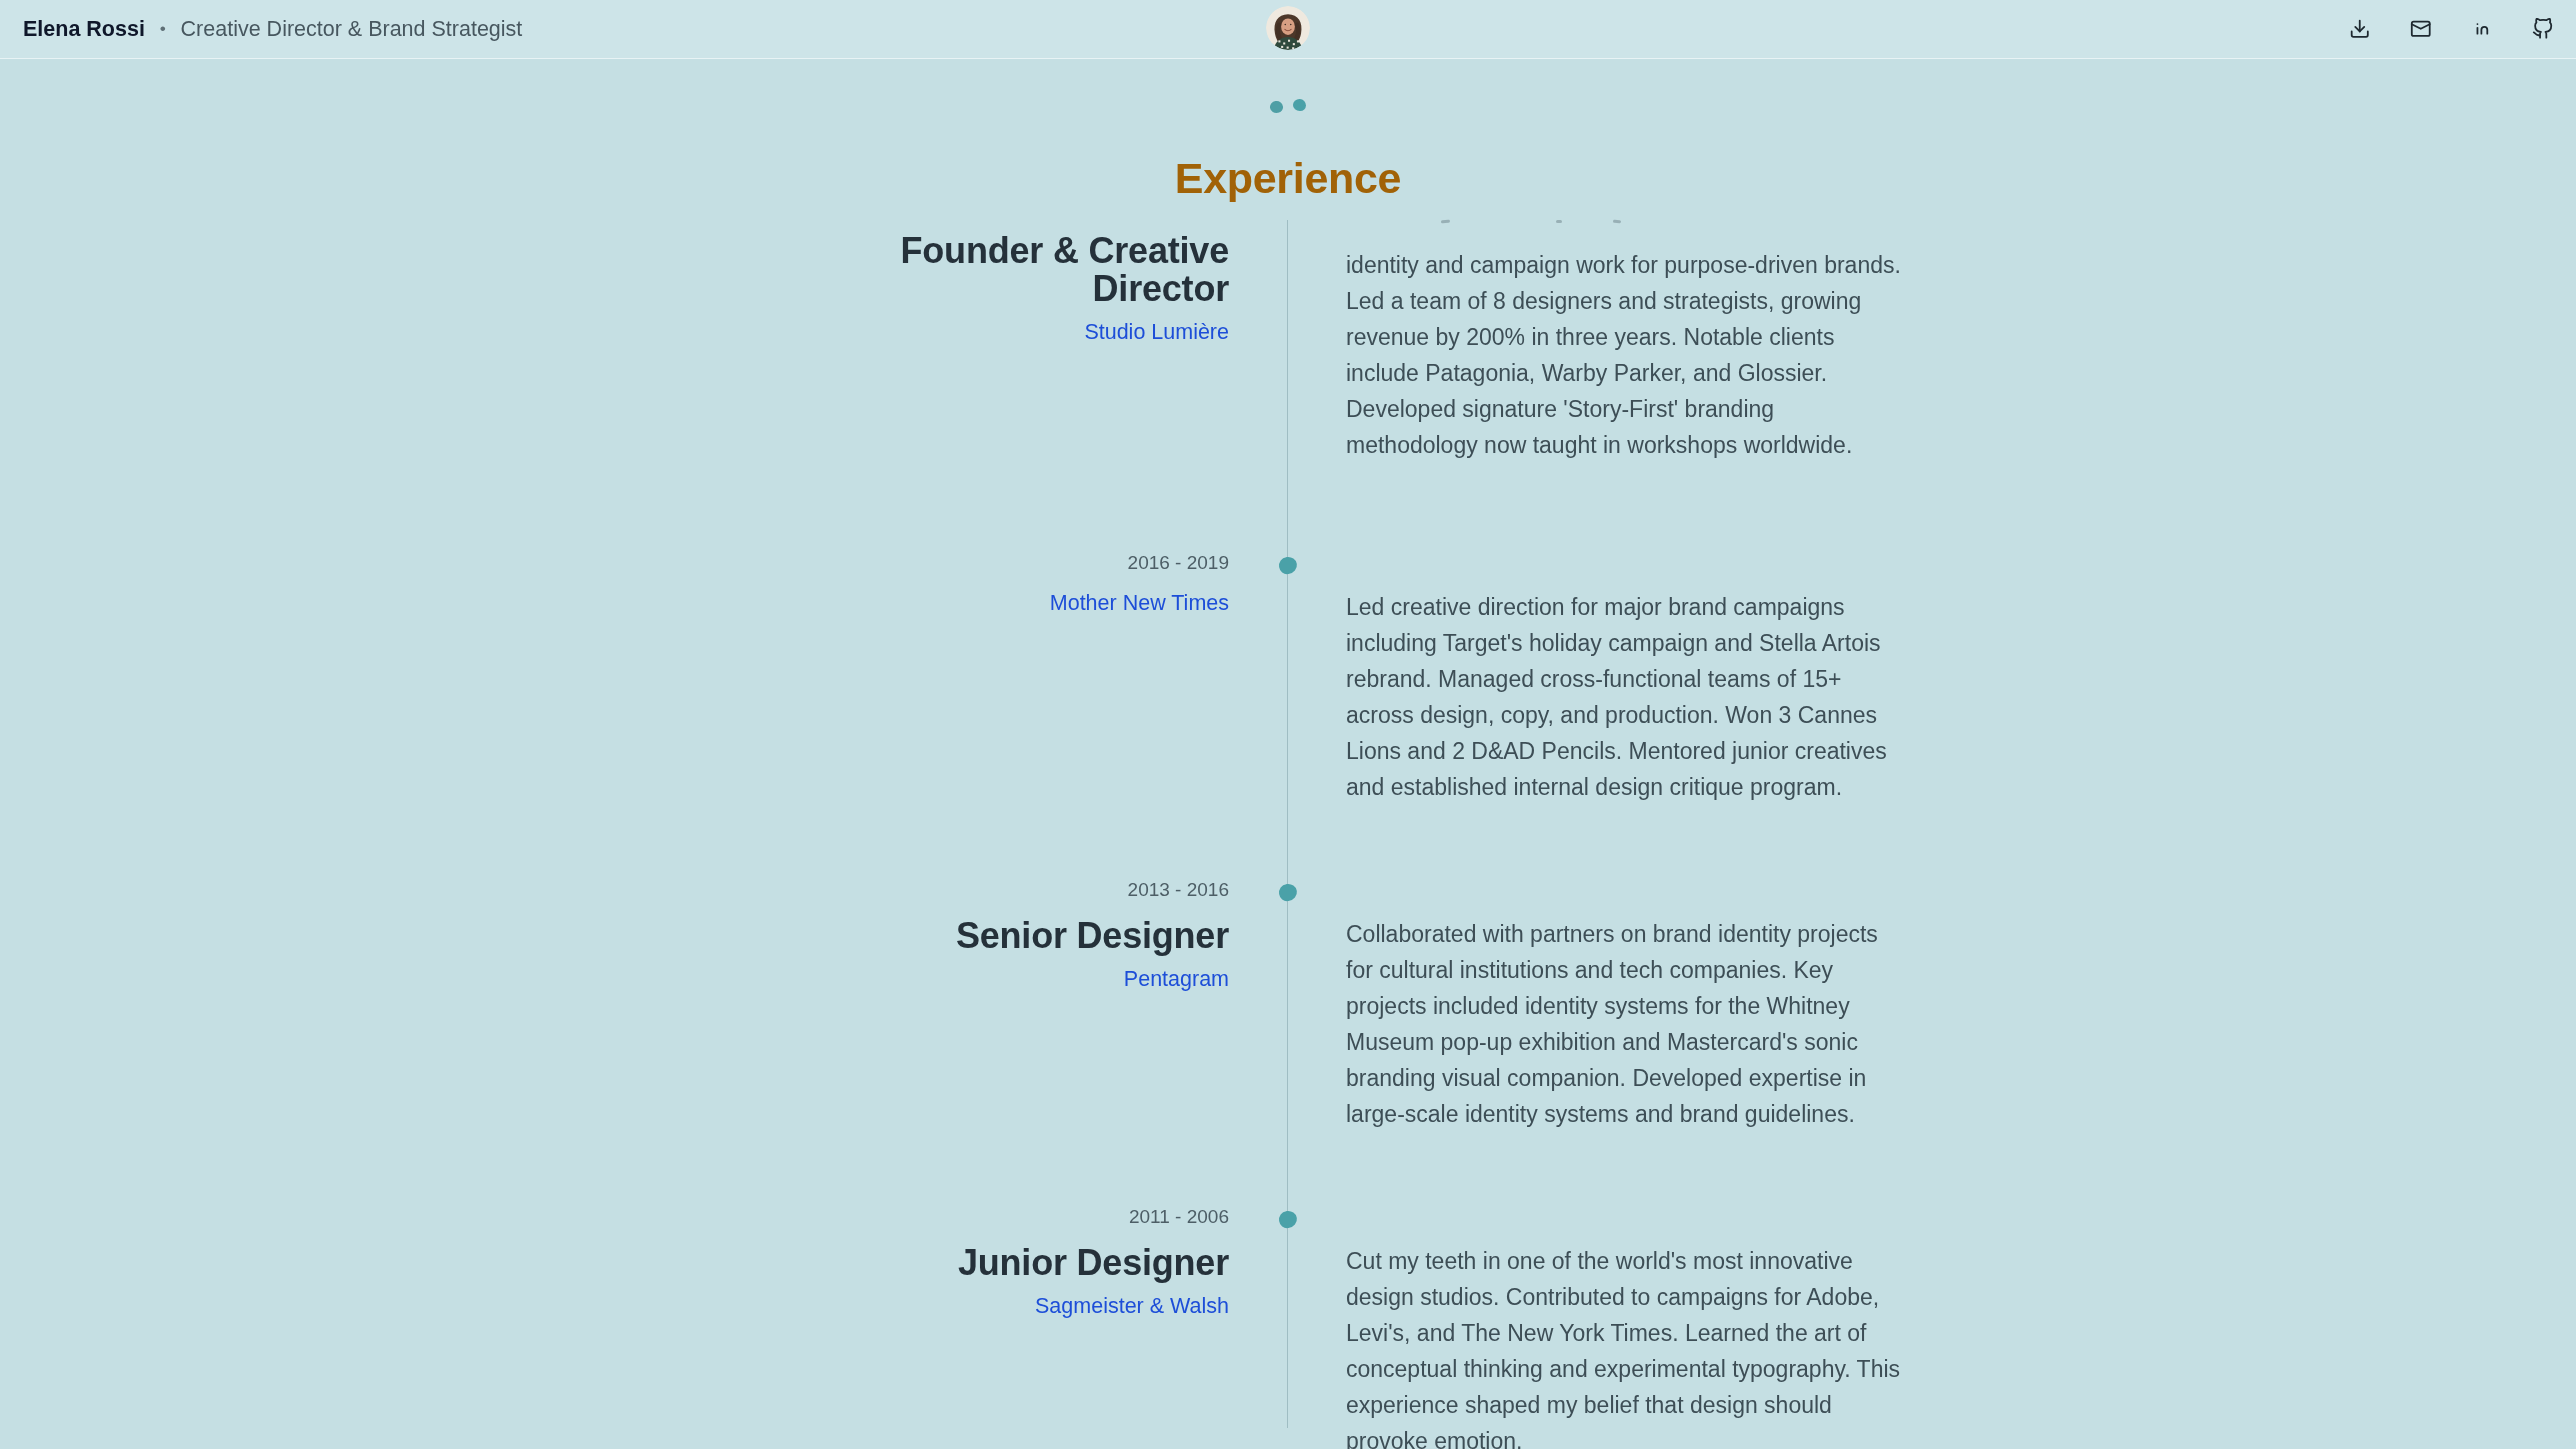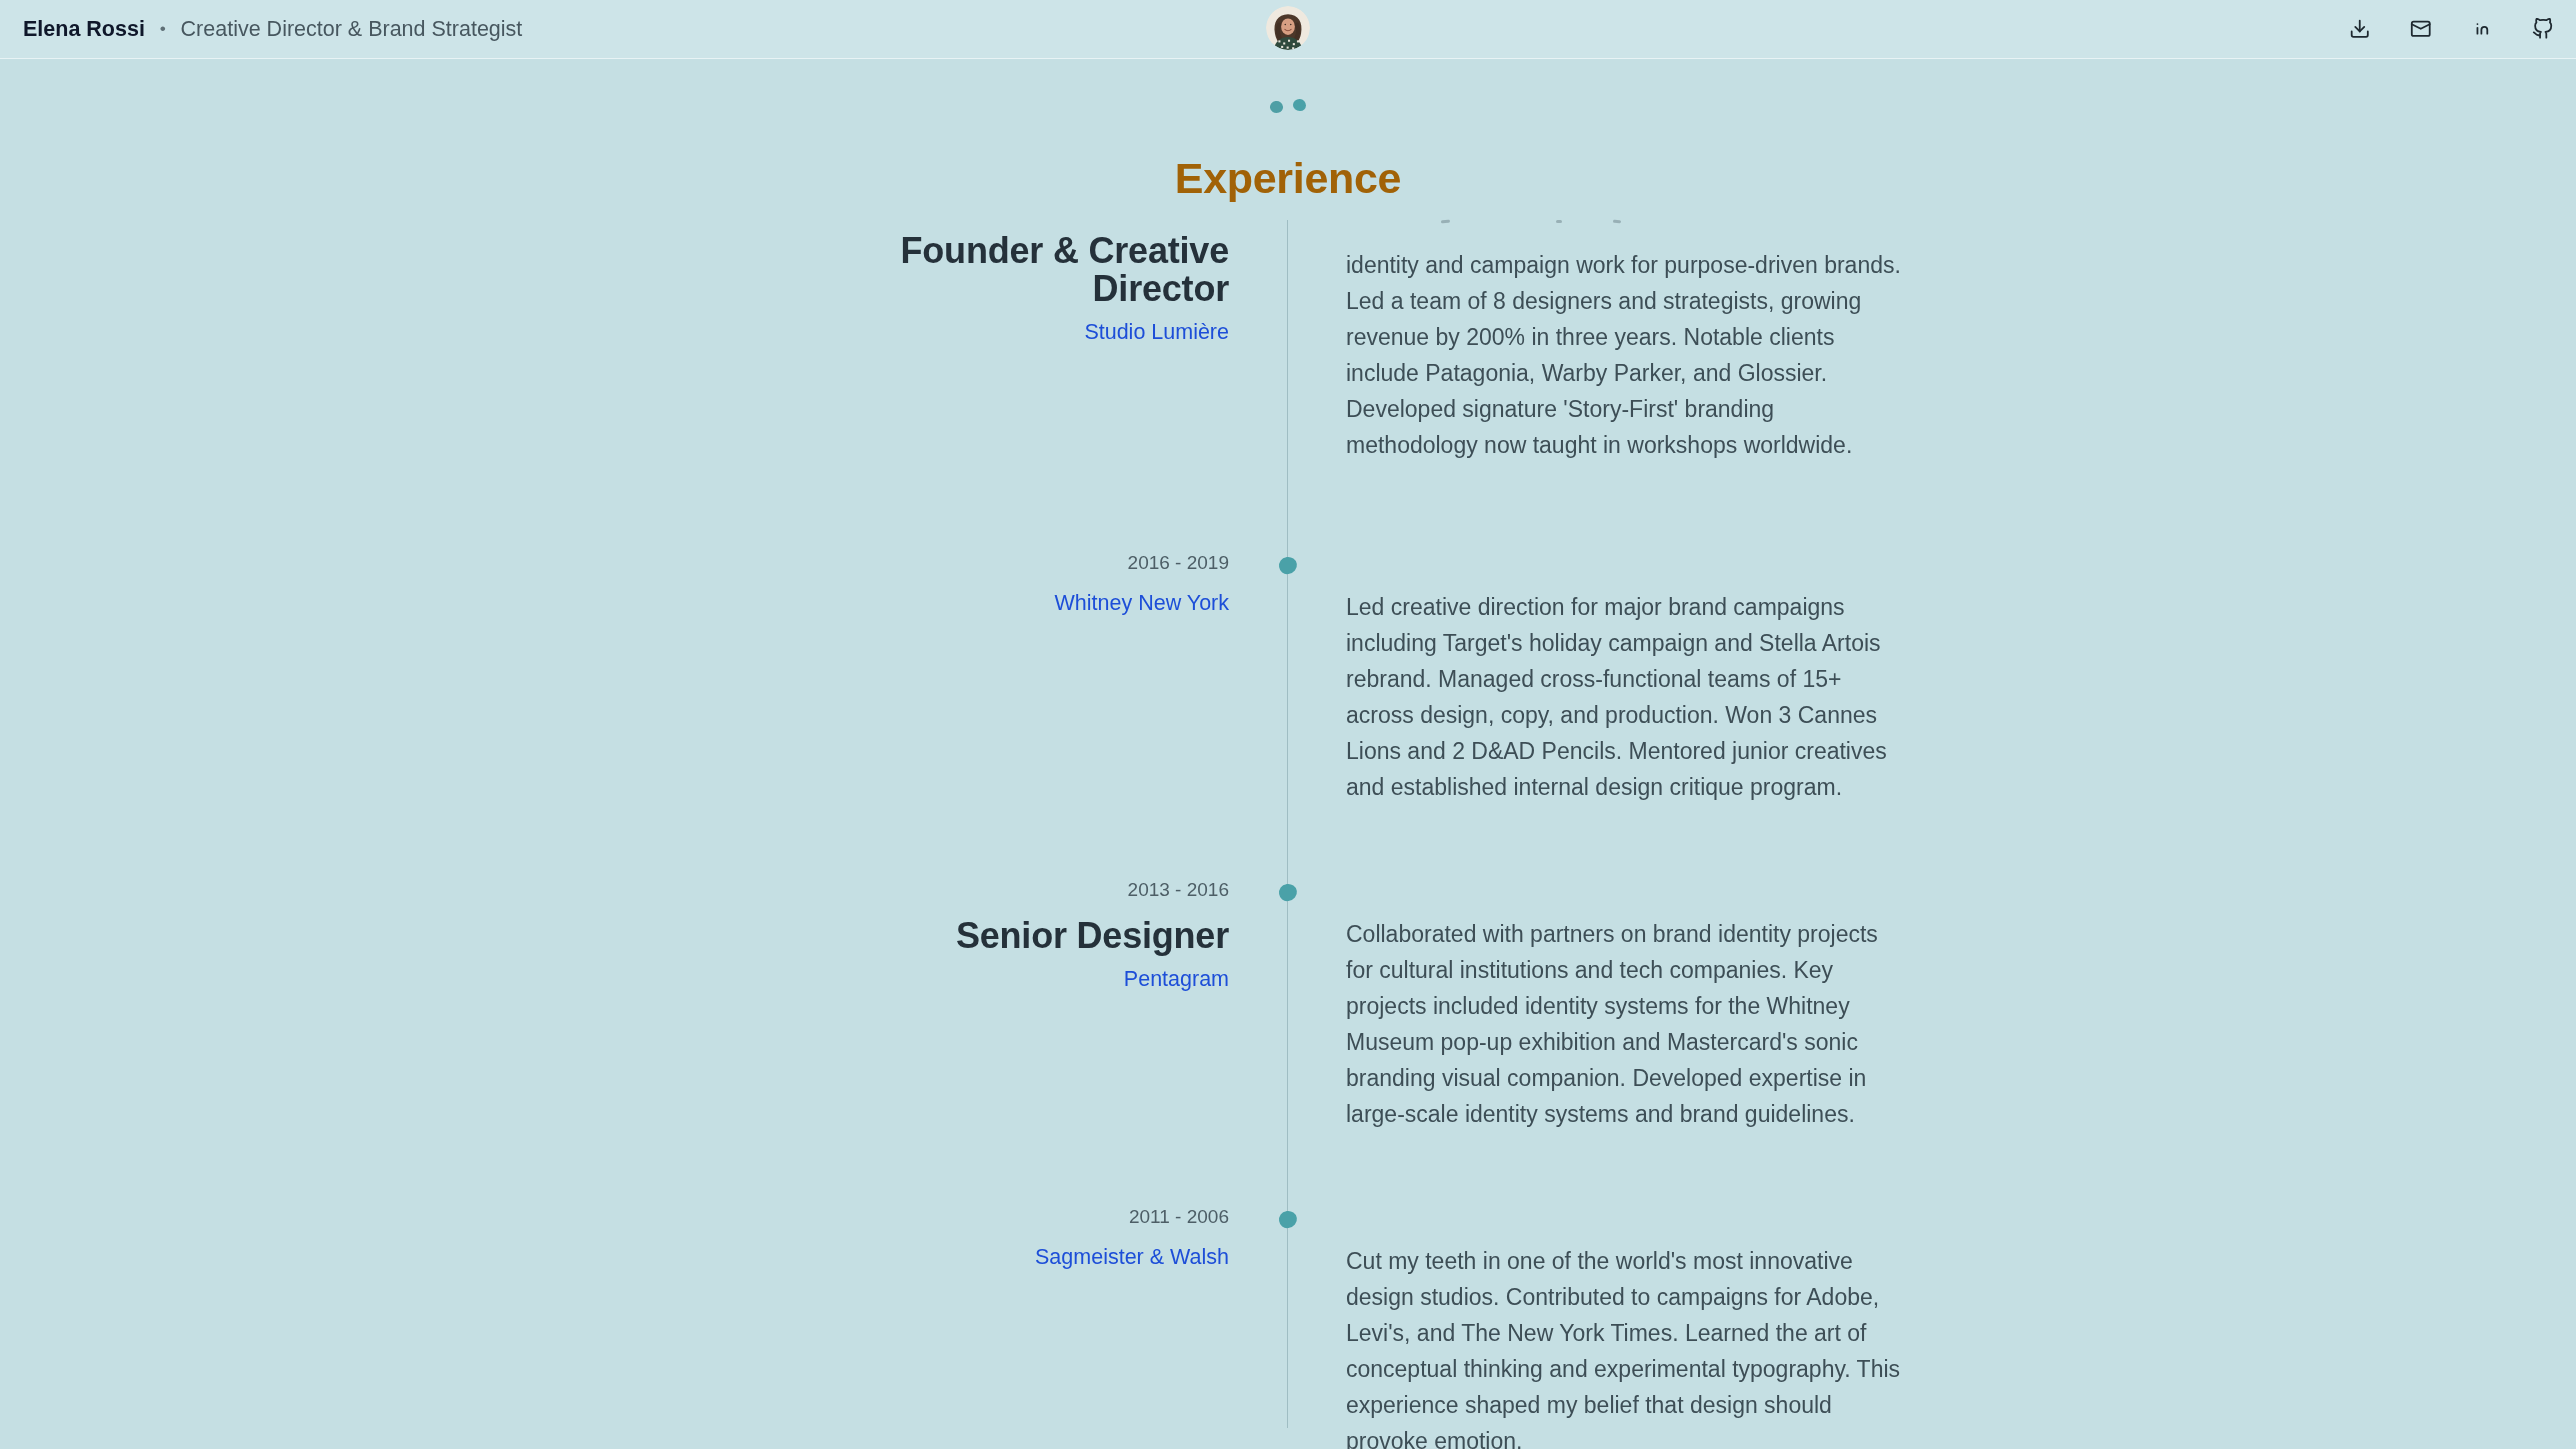--- a/index.html
+++ b/index.html
@@ -191,21 +191,21 @@
     </div>
     <div class="entry-mid">
       
     </div>
     <p class="entry-desc">identity and campaign work for purpose-driven brands. Led a team of 8 designers and strategists, growing revenue by 200% in three years. Notable clients include Patagonia, Warby Parker, and Glossier. Developed signature 'Story-First' branding methodology now taught in workshops worldwide.</p>
   </div>
 
   <div class="entry">
     <div class="entry-left">
       <div class="entry-date">2016 - 2019</div>
-      <div class="entry-company">Whitney New York</div>
+      <div class="entry-company">Mother New Times</div>
     </div>
     <div class="entry-mid">
       <span class="entry-dot"></span>
     </div>
     <p class="entry-desc">Led creative direction for major brand campaigns including Target's holiday campaign and Stella Artois rebrand. Managed cross-functional teams of 15+ across design, copy, and production. Won 3 Cannes Lions and 2 D&amp;AD Pencils. Mentored junior creatives and established internal design critique program.</p>
   </div>
 
   <div class="entry">
     <div class="entry-left">
       <div class="entry-date">2013 - 2016</div>
@@ -214,20 +214,21 @@
     </div>
     <div class="entry-mid">
       <span class="entry-dot"></span>
     </div>
     <p class="entry-desc">Collaborated with partners on brand identity projects for cultural institutions and tech companies. Key projects included identity systems for the Whitney Museum pop-up exhibition and Mastercard's sonic branding visual companion. Developed expertise in large-scale identity systems and brand guidelines.</p>
   </div>
 
   <div class="entry">
     <div class="entry-left">
       <div class="entry-date">2011 - 2006</div>
+      <div class="entry-title">Junior Designer</div>
       <div class="entry-company">Sagmeister &amp; Walsh</div>
     </div>
     <div class="entry-mid">
       <span class="entry-dot"></span>
     </div>
     <p class="entry-desc">Cut my teeth in one of the world's most innovative design studios. Contributed to campaigns for Adobe, Levi's, and The New York Times. Learned the art of conceptual thinking and experimental typography. This experience shaped my belief that design should provoke emotion.</p>
   </div>
 </div>
 
 

